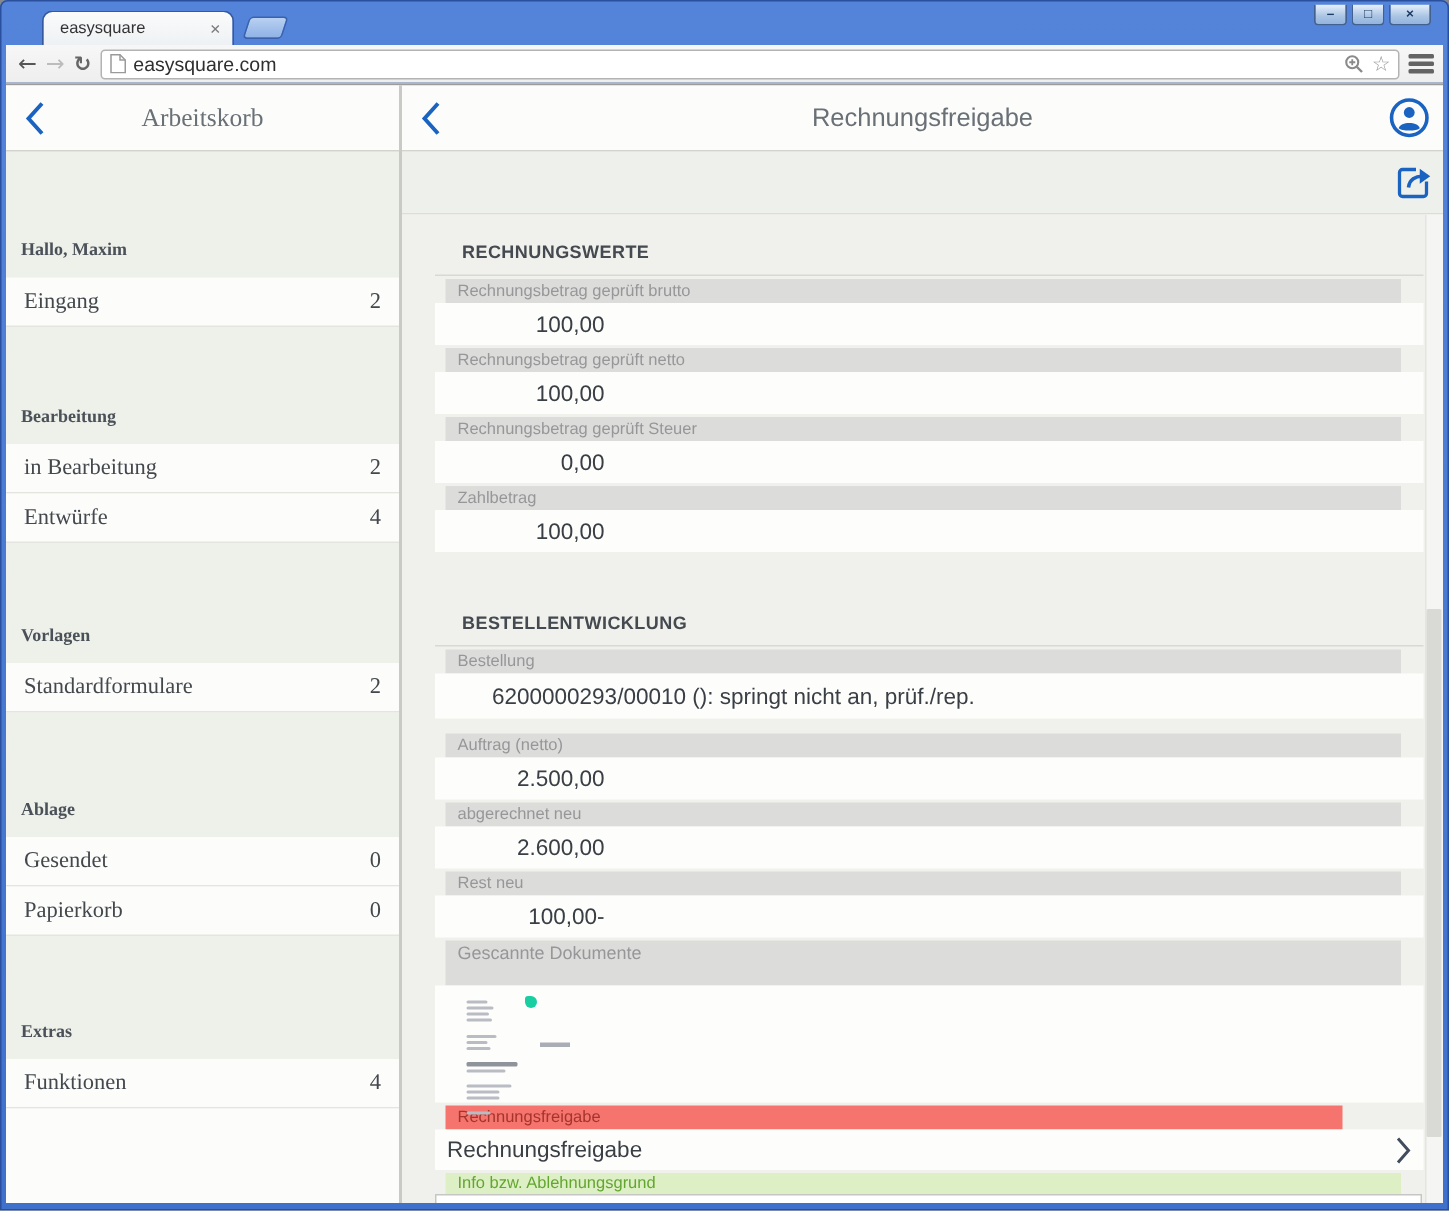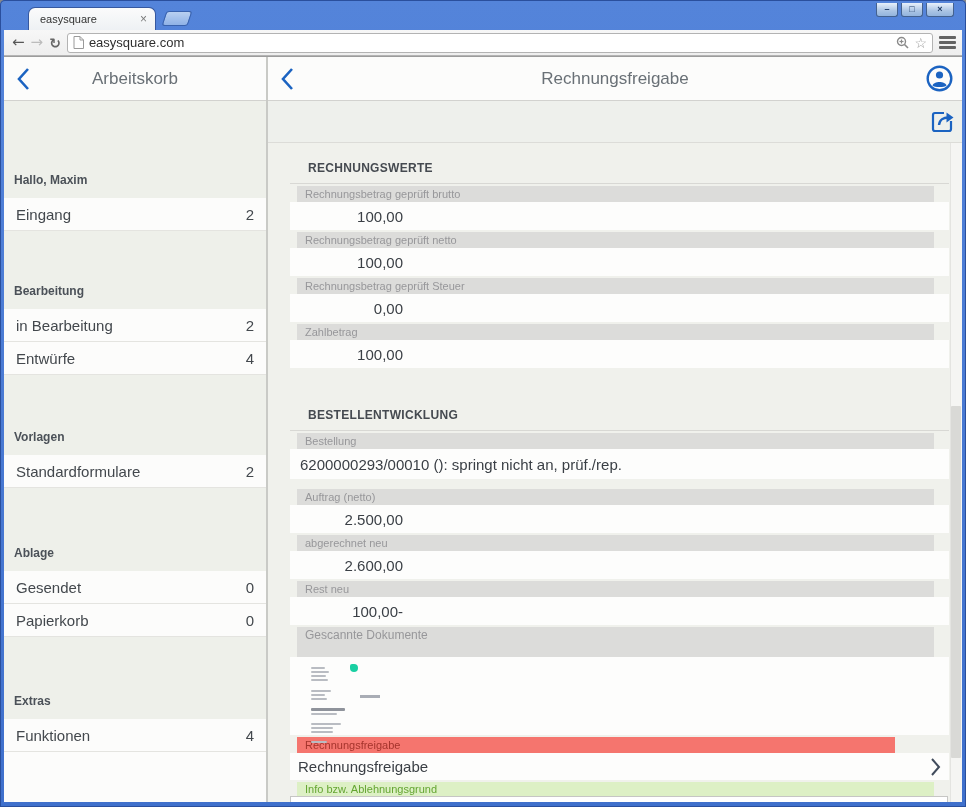--- a/index.html
+++ b/index.html
@@ -55,21 +55,21 @@
   }
   .url-text{ flex:1; font-size:13px; color:#2f2f2f; }
   .star{ font-size:14px; color:#9a9a9a; line-height:1; font-family:"DejaVu Sans",sans-serif; }
   .menu-btn{ width:17px; height:13px; display:flex; flex-direction:column; justify-content:space-between; }
   .menu-btn i{ display:block; height:3px; background:#636363; border-radius:1px; }
 
   
   .app{ display:flex; height:746px; background:#fff; border-top:1px solid #9c9c9c; }
 
   
-  .sidebar{ width:264px; background:#eef0ea; display:flex; flex-direction:column; border-right:2px solid #c9cac6; }
+  .sidebar{ width:264px; background:#eef0ea; display:flex; flex-direction:column; border-right:2px solid #c9cac6;font-family:Liberation Serif, serif; }
   .pane-header{
     height:44px; background:#fcfcfb; border-bottom:1px solid #d2d2cf;
     display:flex; align-items:center; position:relative; flex:none;
   }
   .pane-title{ flex:1; text-align:center; font-size:17px; color:#697076; }
   .chev-back{ position:absolute; left:12px; top:10px; }
   .spacer{ background:#eef0ea; display:flex; align-items:flex-end; padding:0 10px 11px 10px; flex:none; }
   .sec-label{ font-size:12px; font-weight:bold; color:#4b5158; }
   .srow{
     height:33px; background:#fcfcfb; border-bottom:1px solid #e4e4e0;
@@ -100,21 +100,21 @@
   .flabel{
     height:16px; background:#dcdcda; width:calc(100% - 22px);
     font-size:11px; color:#97979a; line-height:16px; padding-left:8px;
     margin-left:7px; white-space:nowrap; overflow:hidden;
   }
   .fvalue{
     height:28px; background:#fdfdfc; display:flex; align-items:center;
     font-size:15px; color:#3a3f45; padding:0 8px;
   }
   .fvalue .num{ display:inline-block; min-width:105px; text-align:right; }
-  .fvalue.txt{ height:30px; padding-left:10px; }
+  .fvalue.txt{ height:30px; padding-left:38px; }
   .gap8{ height:8px; }
   .flabel.big{ height:30px; font-size:12px; line-height:17px; }
 
   
   .fvalue.doc{ height:78px; align-items:flex-start; padding:4px 8px; }
   .doc-thumb{ position:relative; width:80px; height:70px; padding:6px 0 0 13px; }
   .doc-thumb b{ display:block; height:2px; background:#b9bcc2; margin-bottom:2px; border-radius:1px; }
   .doc-thumb b:nth-child(1){ width:14px; }
   .doc-thumb b:nth-child(2){ width:18px; }
   .doc-thumb b:nth-child(3){ width:15px; }
@@ -194,21 +194,21 @@
     <aside class="sidebar">
       <div class="pane-header">
         <span class="chev-back">
           <svg width="14" height="24" viewBox="0 0 14 24">
               <polyline points="12,2 3,12 12,22" fill="none" stroke="#1b63c1" stroke-width="2.6"></polyline>
             </svg>
         </span>
         <span class="pane-title">Arbeitskorb</span>
       </div>
 
-      <div class="spacer" style="height:97px">
+      <div class="spacer" style="height:84px">
         <span class="sec-label">Hallo, Maxim</span>
       </div>
       <div class="srow">
         <span class="lbl">Eingang</span>
         <span class="cnt">2</span>
       </div>
 
       <div class="spacer" style="height:78px">
         <span class="sec-label">Bearbeitung</span>
       </div>

